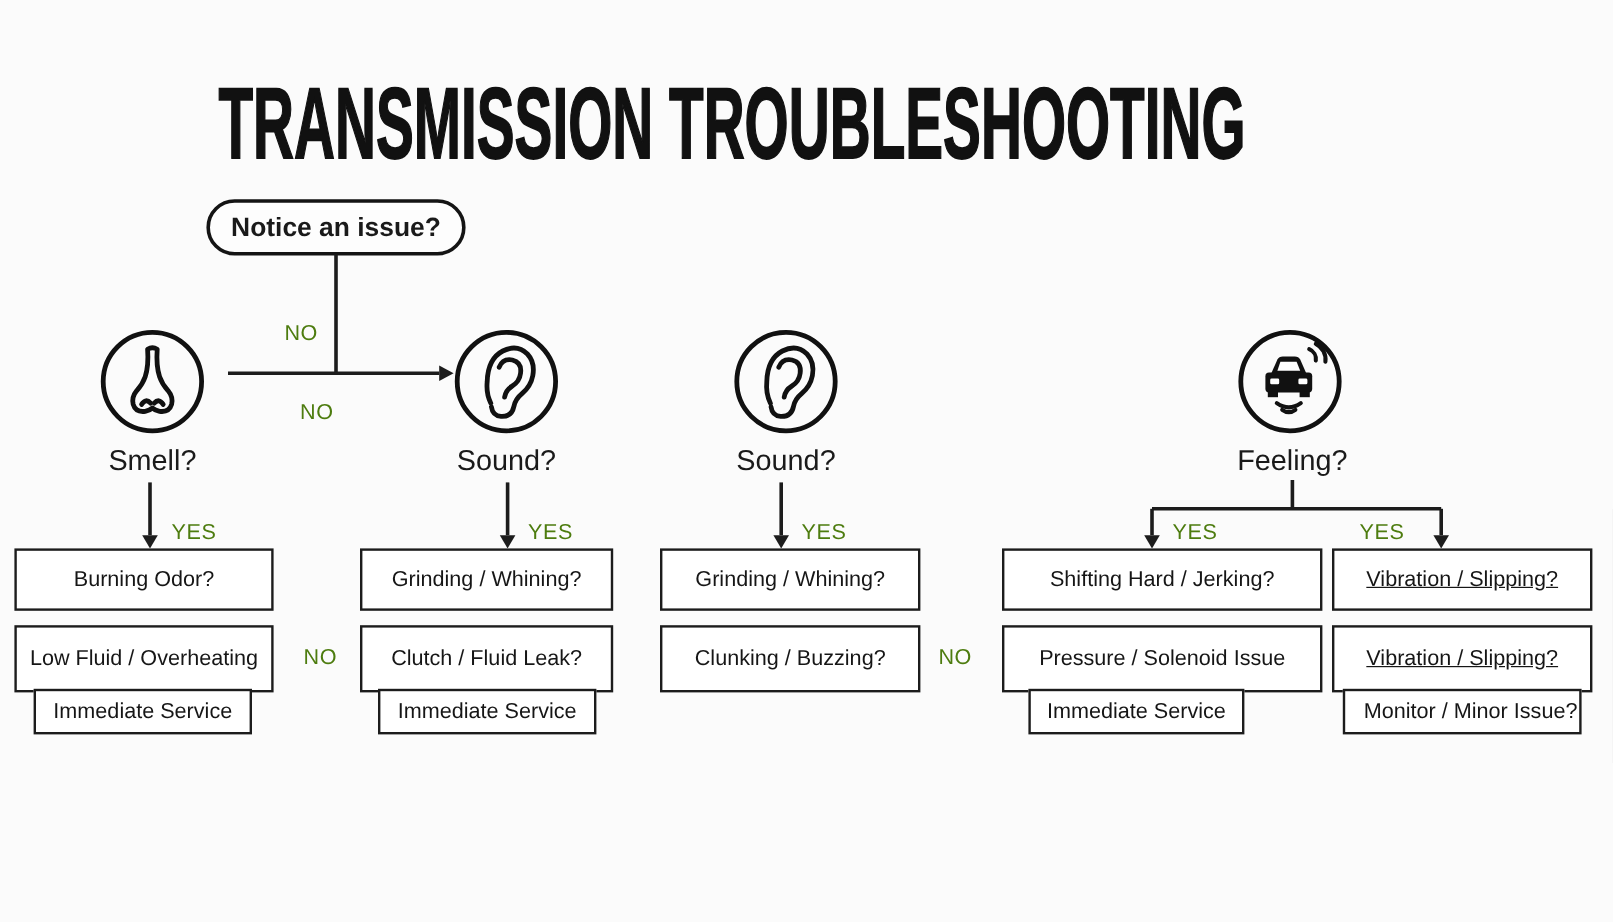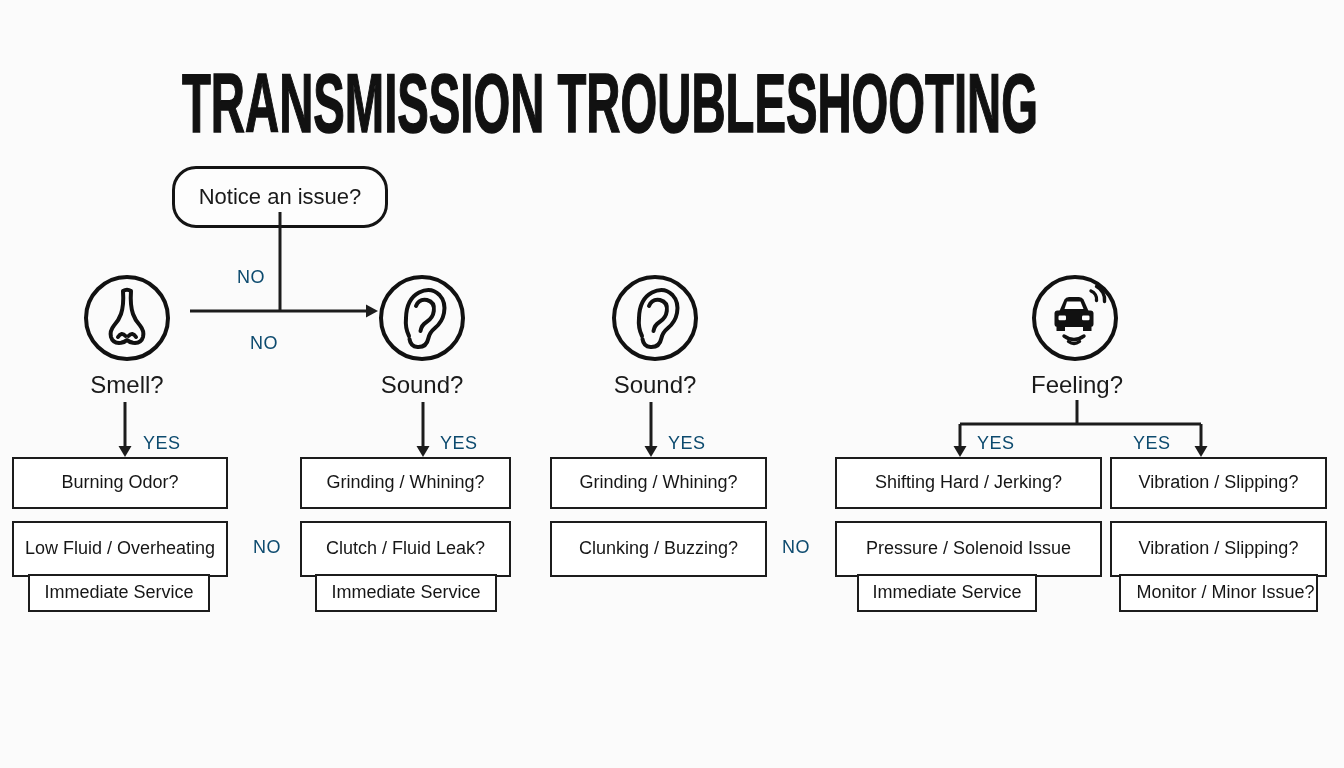--- a/index.html
+++ b/index.html
@@ -3,45 +3,45 @@
 <meta charset="utf-8">
 <style>
   html,body { margin:0; padding:0; background:#e9e9e9; }
   #canvas {
     position:relative; width:1344px; height:768px;
     background:#fbfbfb; overflow:hidden;
     font-family:"Liberation Sans", sans-serif; color:#1a1a1a;
   }
   .title-svg { position:absolute; left:0; top:70px; }
   .start-pill {
-    position:absolute; left:172px; top:166px; width:216px; height:62px;
+    position:absolute; left:172px; top:166px; width:216px; height:47px;
     border:3px solid #141414; border-radius:24px; background:#fdfdfd;
     display:flex; align-items:center; justify-content:center;
-    font-weight:normal; font-size:22px; box-sizing:border-box;
+    font-weight:bold; font-size:22px; box-sizing:border-box;
   }
   .connector-layer { position:absolute; left:0; top:0; }
   .icon-wrap { position:absolute; width:96px; height:96px; }
   .sense-label {
     position:absolute; width:140px; text-align:center;
     font-weight:normal; font-size:24px; top:371px;
   }
-  .edge-label { position:absolute; font-size:18px; letter-spacing:0.5px; color:#0c4a6e; }
+  .edge-label { position:absolute; font-size:18px; letter-spacing:0.5px; color:#4d7c0f; }
   .box {
     position:absolute; box-sizing:border-box; background:#ffffff;
     border:2.5px solid #1c1c1c; display:flex; align-items:center; justify-content:center;
     text-align:center; font-size:18px; color:#161616; line-height:1.1;
   }
   .row1 { top:457px; height:52px; }
   .row2 { top:521px; height:56px;text-align:right; }
   .row3 { top:574px; height:38px; font-size:18px; border-width:2px; }
   .c1 { left:12px;  width:216px; }
   .c2 { left:300px; width:211px; }
   .c3 { left:550px; width:217px; }
   .c4 { left:835px; width:267px; }
-  .c5 { left:1110px; width:217px; }
+  .c5 { left:1110px; width:217px;text-decoration:underline; }
   .o1 { left:28px;  width:182px; }
   .o2 { left:315px; width:182px; }
   .o4 { left:857px; width:180px; }
   .o5 { left:1119px; width:199px;padding-left:14px; }
   .stroke { stroke:#1c1c1c; stroke-width:3; fill:none; }
   .head { fill:#1c1c1c; stroke:none; }
   .icon-line { stroke:#111; stroke-width:4; fill:none; stroke-linecap:round; stroke-linejoin:round; }
   .icon-line-thin { stroke:#111; stroke-width:3.4; fill:none; stroke-linecap:round; }
   .icon-fill { fill:#111; stroke:none; }
 </style>

